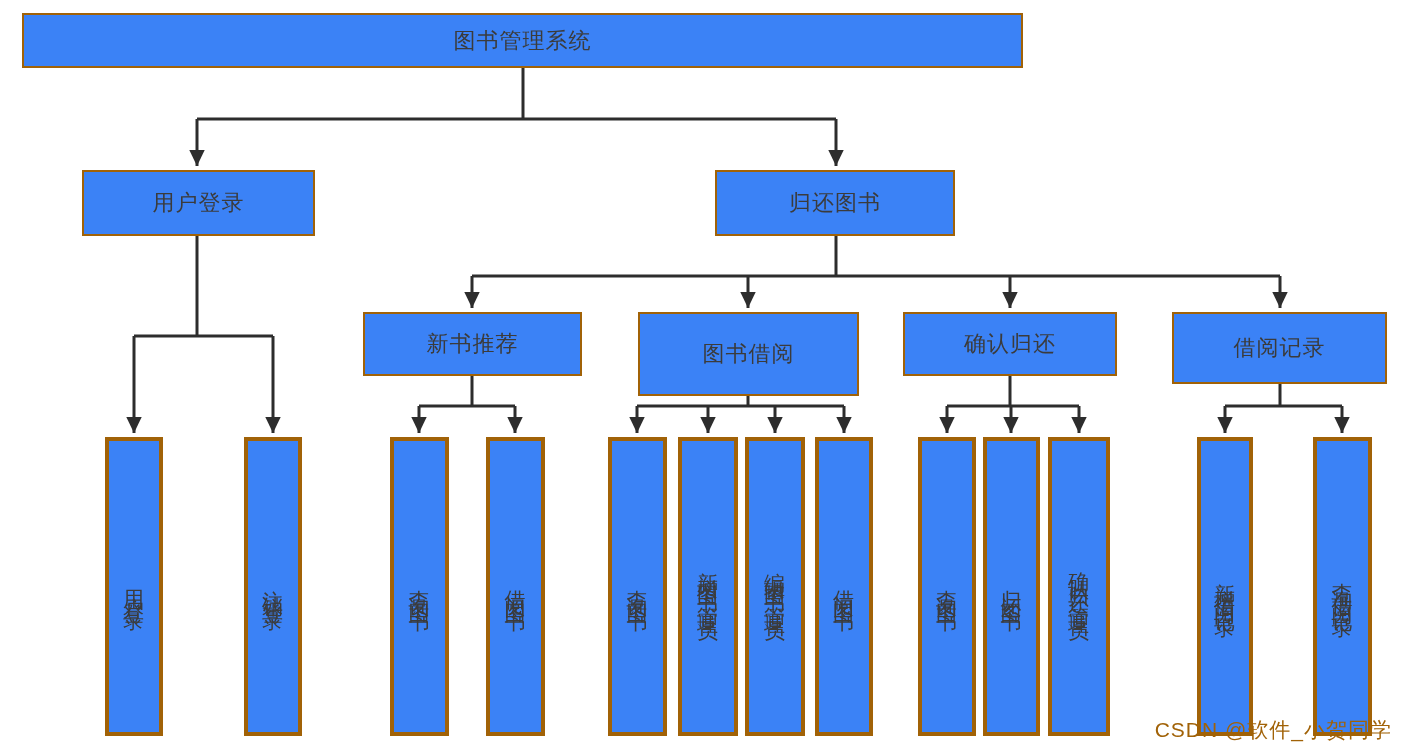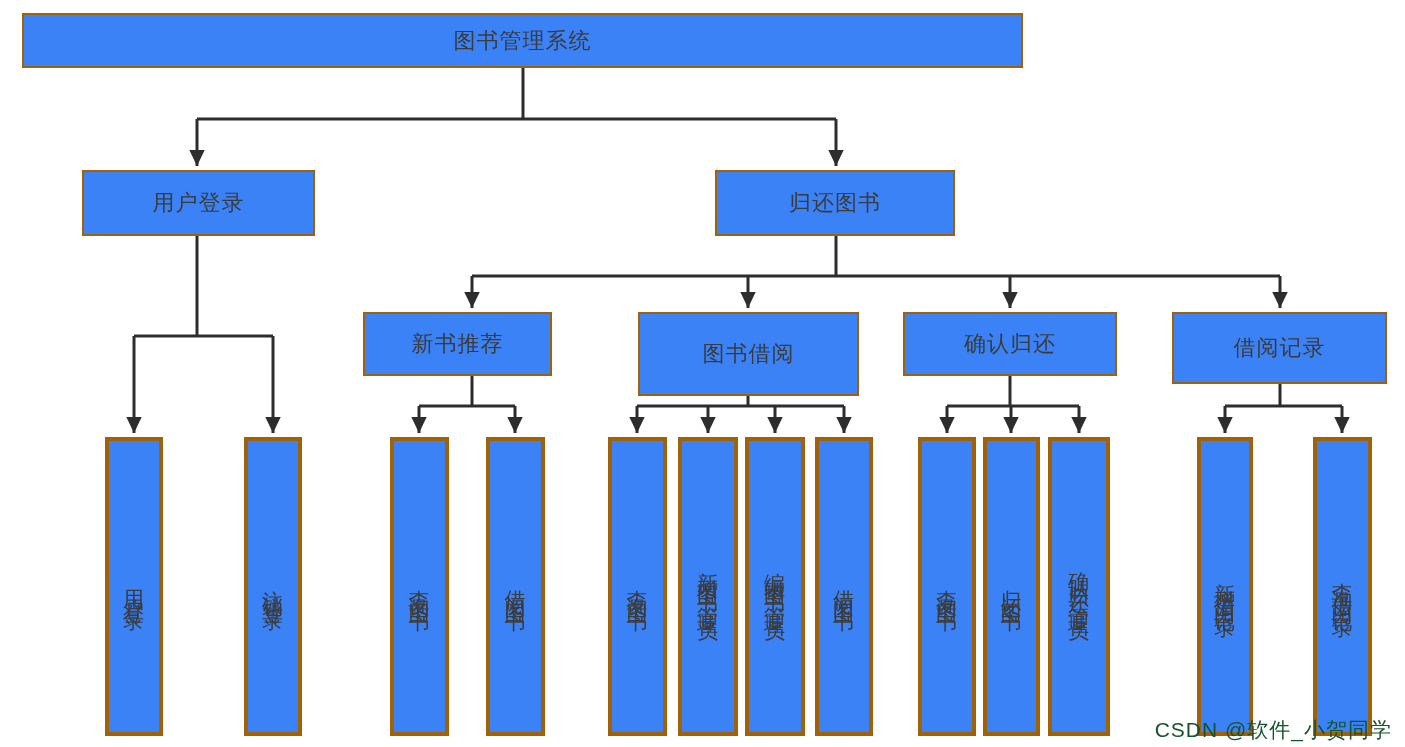--- a/index.html
+++ b/index.html
@@ -52,21 +52,21 @@
     letter-spacing: 7px;
     line-height: 1;
     white-space: nowrap;
   }
   
   .pos-root        { left: 22px;   top: 13px;  width: 1001px; height: 55px; }
   
   .pos-user-login  { left: 82px;   top: 170px; width: 233px; height: 66px; }
   .pos-book-mgmt   { left: 715px;  top: 170px; width: 240px; height: 66px; }
   
-  .pos-new-rec     { left: 363px;  top: 312px; width: 189px; height: 64px; }
+  .pos-new-rec     { left: 363px;  top: 312px; width: 219px; height: 64px; }
   .pos-borrowing   { left: 638px;  top: 312px; width: 221px; height: 84px; }
   .pos-current     { left: 903px;  top: 312px; width: 214px; height: 64px; }
   .pos-records     { left: 1172px; top: 312px; width: 215px; height: 72px; }
   
   .leaf            { top: 437px; height: 299px; }
   .pos-a1 { left: 105px;  width: 58px; }
   .pos-a2 { left: 244px;  width: 58px; }
   .pos-b1 { left: 390px;  width: 59px; }
   .pos-b2 { left: 486px;  width: 59px; }
   .pos-c1 { left: 608px;  width: 59px; }
@@ -76,21 +76,21 @@
   .pos-d1 { left: 918px;  width: 58px; }
   .pos-d2 { left: 983px;  width: 57px; }
   .pos-d3 { left: 1048px; width: 62px; }
   .pos-e1 { left: 1197px; width: 56px; }
   .pos-e2 { left: 1313px; width: 59px; }
   .watermark {
     position: absolute;
     right: 13px;
     top: 716px;
     font-size: 21px;
-    color: #14532d;
+    color: #a16207;
     letter-spacing: 1px;
     z-index: 5;
   }
 </style>
 </head>
 <body>
 
 <div id="stage">
 
   <svg id="connectors" viewBox="0 0 1405 747" xmlns="http://www.w3.org/2000/svg" aria-hidden="true">

